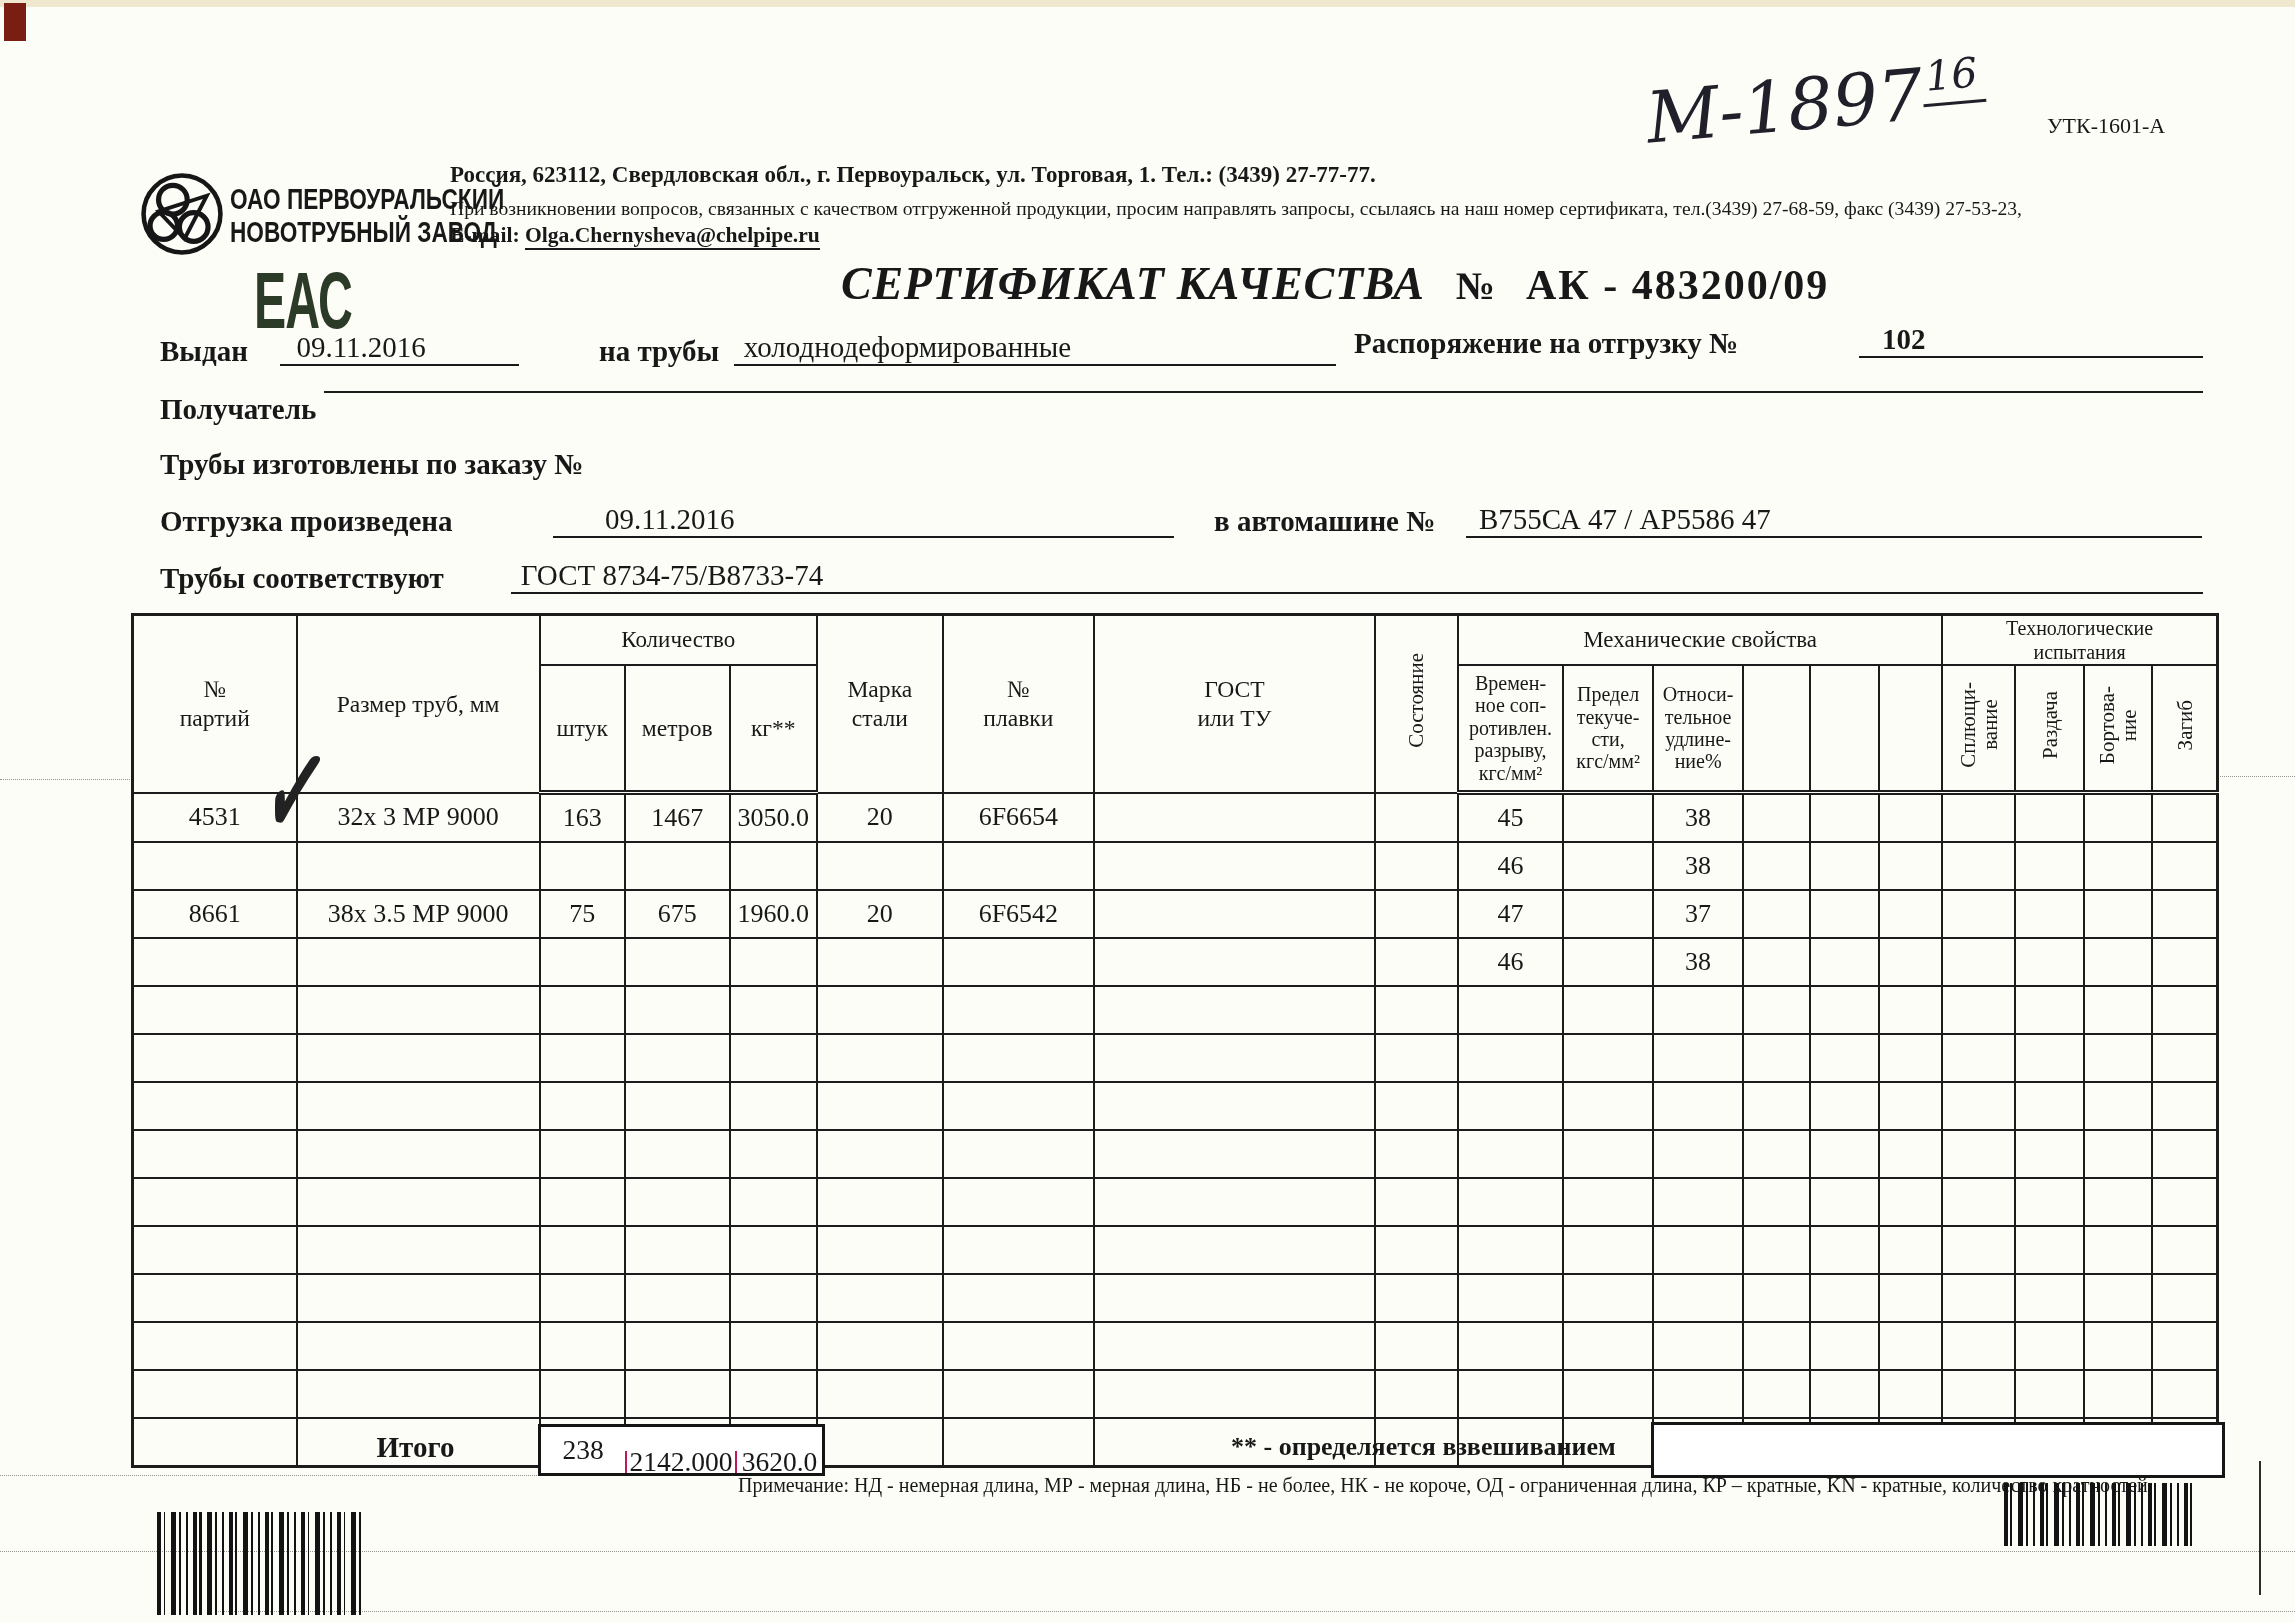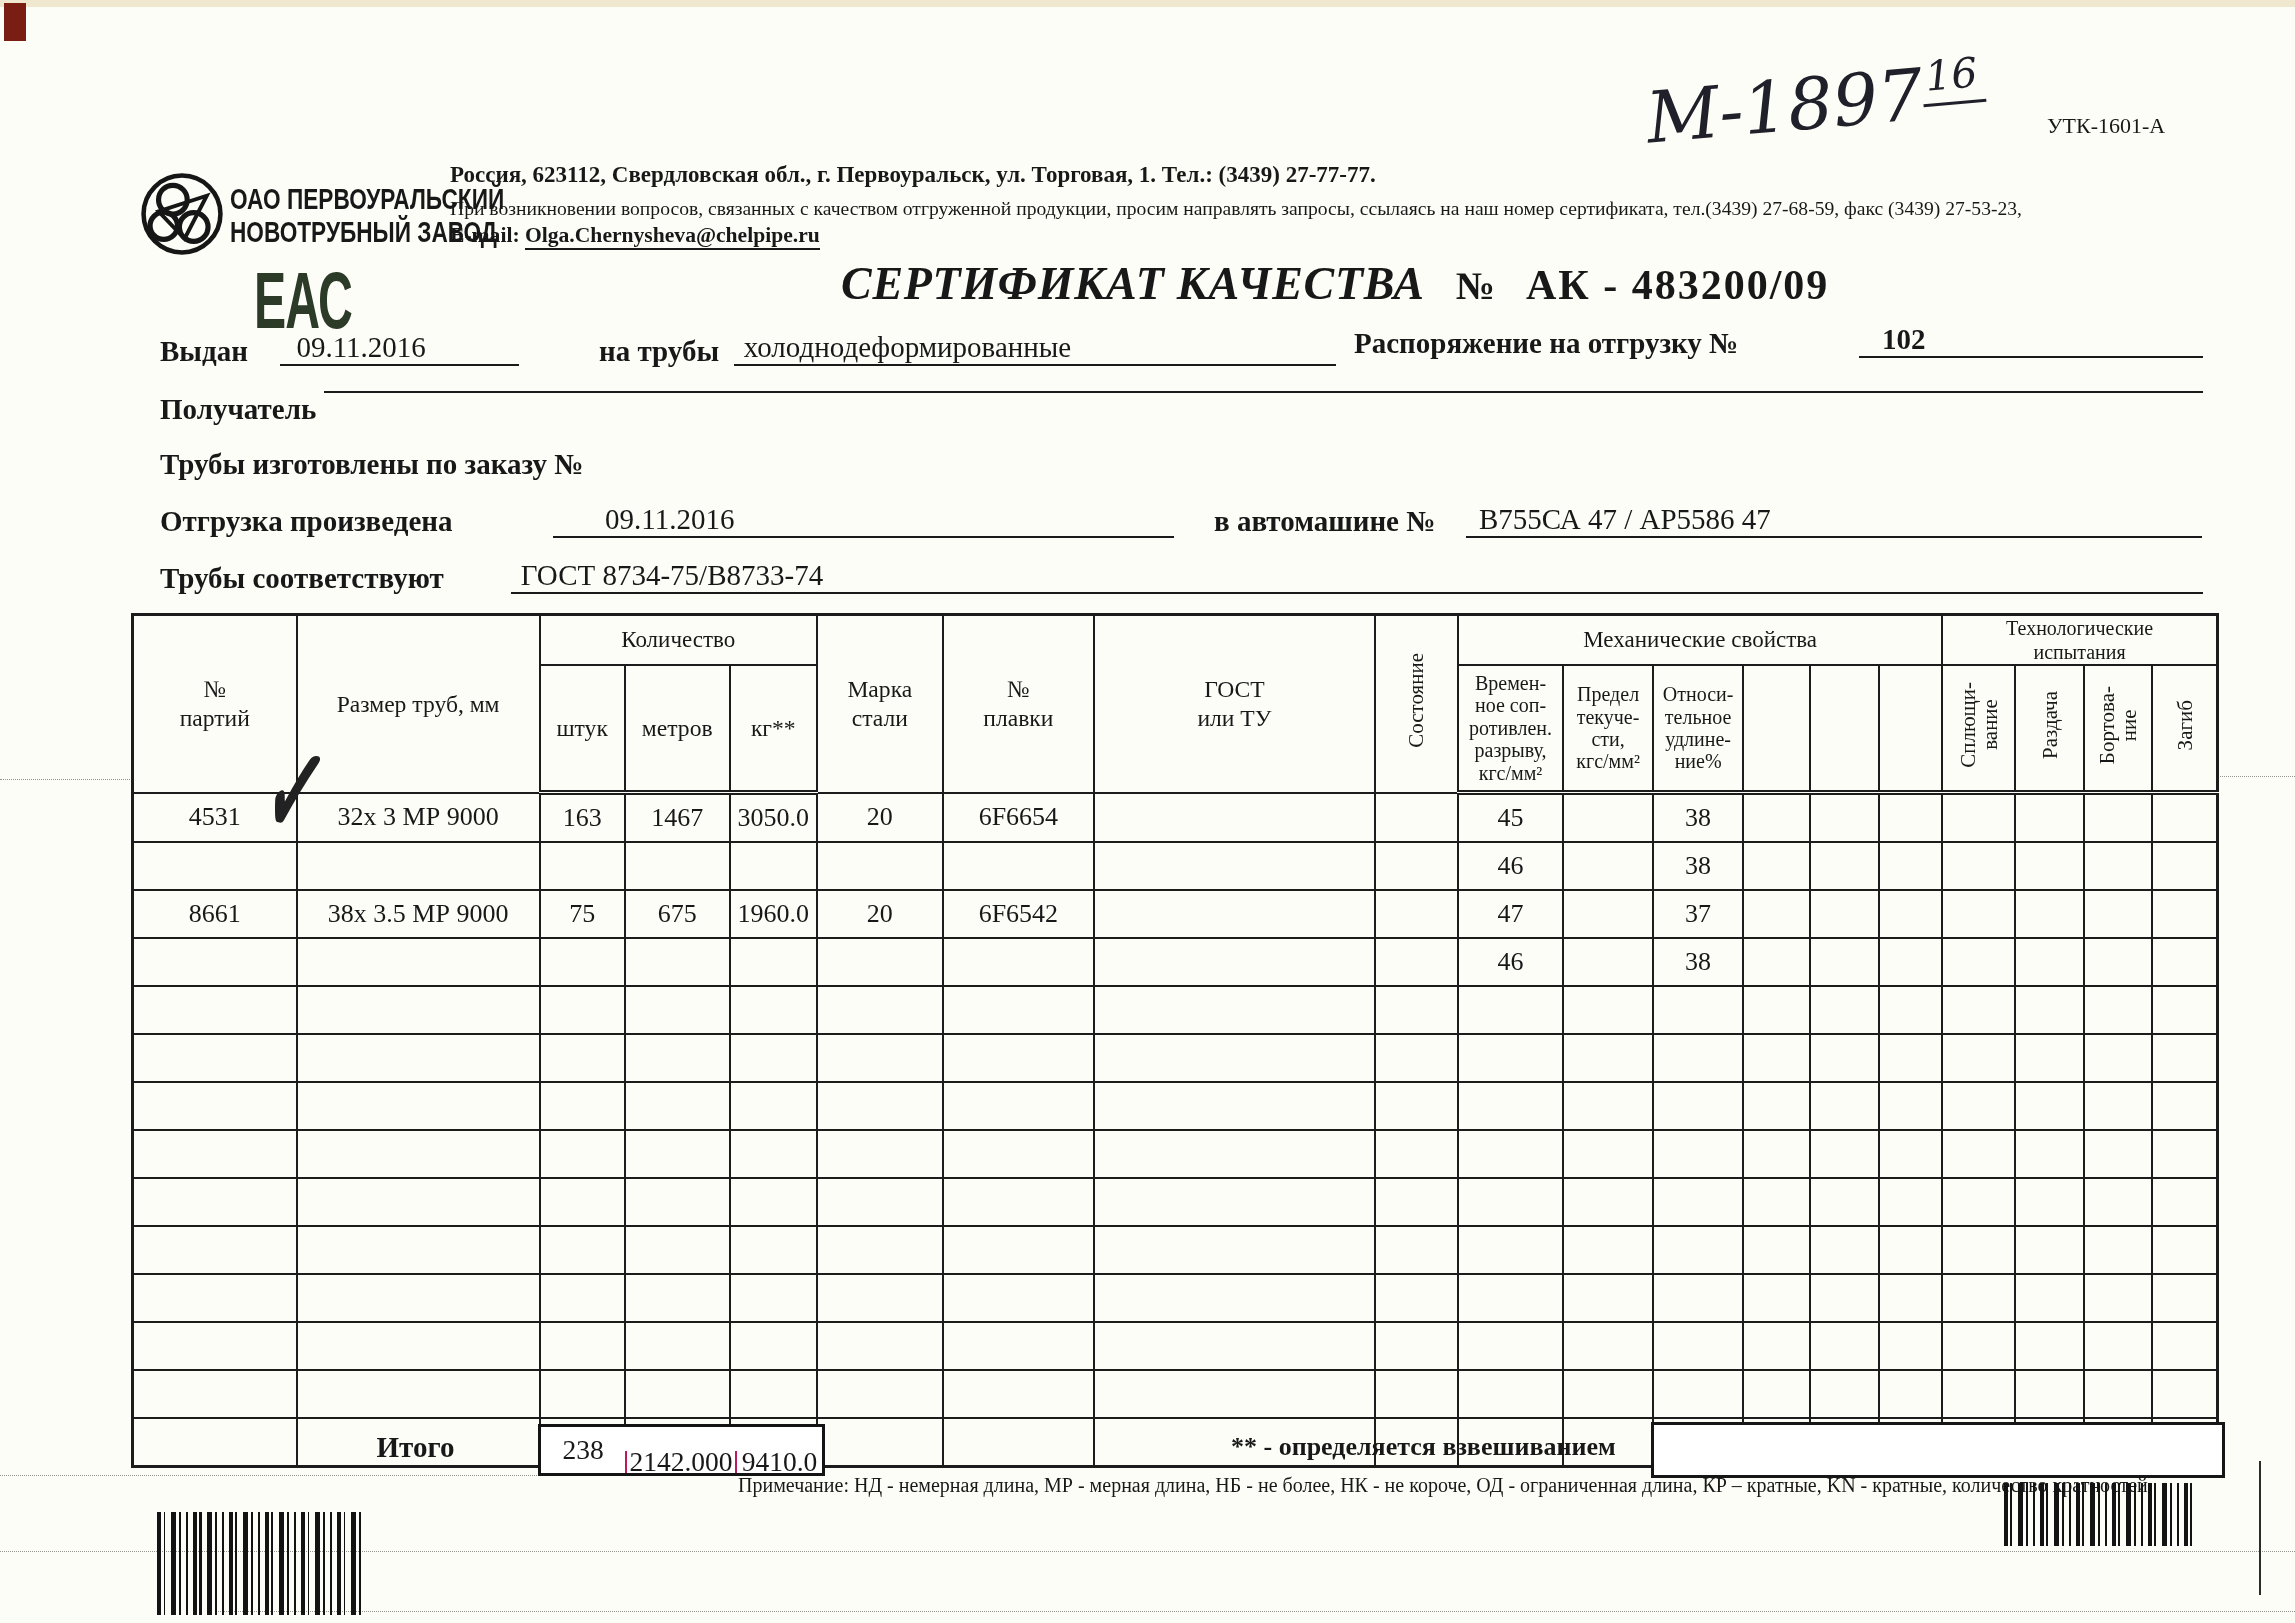--- a/index.html
+++ b/index.html
@@ -502,21 +502,21 @@
         </tr>
       </tbody>
   </table>
 
   <div class="abs checkmark">✓</div>
 
   <div class="abs total-label">Итого</div>
   <div class="abs total-box">
     <div class="tcell t-pcs">238</div>
     <div class="tcell t-met">2142.000</div>
-    <div class="tcell t-kg">9410.0</div>
+    <div class="tcell t-kg">3620.0</div>
   </div>
   <div class="abs weigh-note">** - определяется взвешиванием</div>
   <div class="abs right-box"></div>
 
   <div class="abs footnote">Примечание: НД - немерная длина, МР - мерная длина, НБ - не более, НК - не короче, ОД - ограниченная длина, КР – кратные, KN - кратные, количество кратностей</div>
 
   <div class="abs barcode barcode-left"></div>
   <div class="abs barcode barcode-right"></div>
 
 </div>

